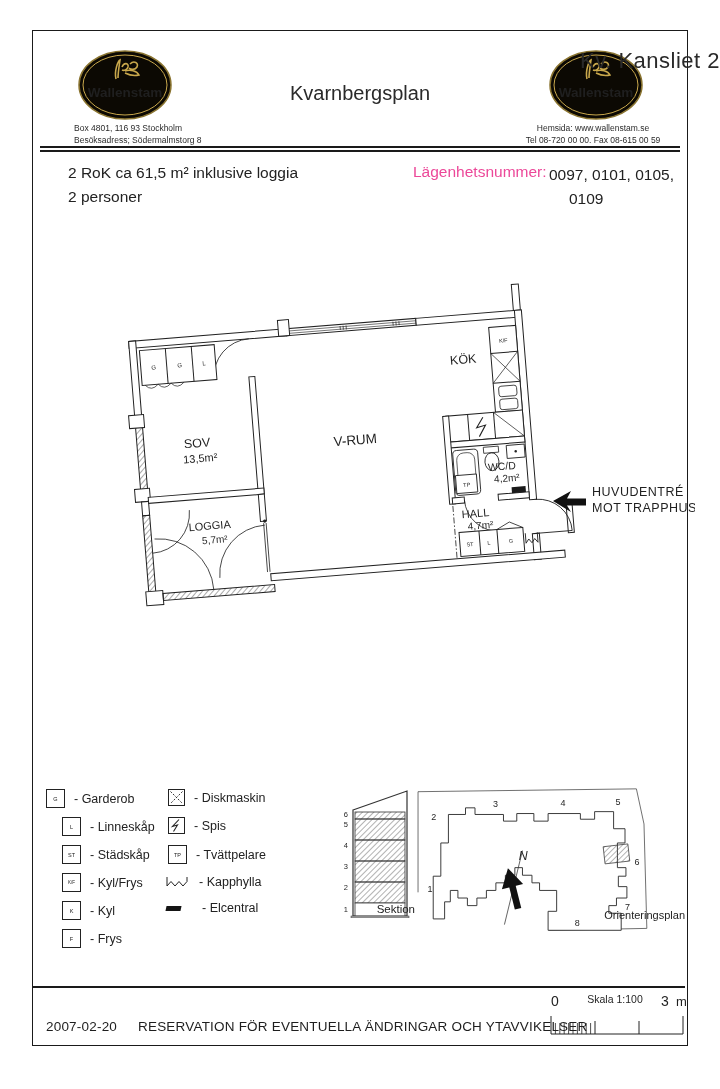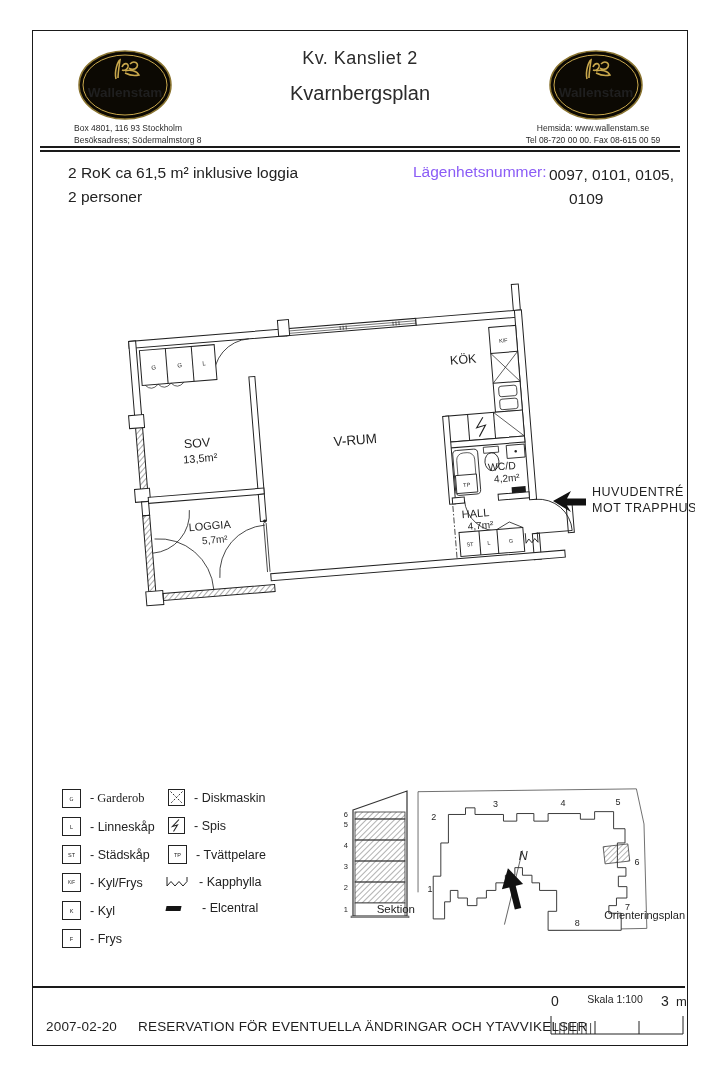--- a/index.html
+++ b/index.html
@@ -1,27 +1,27 @@
 <!DOCTYPE html>
 <html><head>
 <meta charset="utf-8">
 <style>
   html,body{margin:0;padding:0;background:#ededed;}
   body{font-family:"Liberation Sans",sans-serif;}
   #page{position:relative;width:720px;height:1089px;background:#ffffff;color:#1c1c1c;overflow:hidden;margin:0 auto;}
   .abs{position:absolute;}
   #border-frame{left:32px;top:30px;width:654px;height:1014px;border:1.6px solid #1a1a1a;}
-  .title{left:0;top:48px;width:720px;text-align:center;font-size:18px;letter-spacing:.5px;color:#2a2a2a;}
+  .title{left:0;top:48px;width:720px;text-align:right;font-size:22px;letter-spacing:.5px;color:#2a2a2a;}
   .subtitle{left:0;top:82px;width:720px;text-align:center;font-size:20px;color:#2a2a2a;}
   .contact{font-size:8.5px;line-height:1.45;color:#2b2b2b;}
   #contact-left{left:74px;top:122px;width:200px;text-align:left;}
   #contact-right{left:500px;top:122px;width:186px;text-align:center;}
   .dblline{left:40px;width:640px;height:1.6px;background:#1a1a1a;}
   .info-left{left:68px;top:161px;font-size:15.5px;line-height:1.55;color:#222;}
-  .apt-label{left:413px;top:163px;font-size:15.5px;color:#8b5cf6;}
+  .apt-label{left:413px;top:163px;font-size:15.5px;color:#ec4899;}
   .apt-nums{left:549px;top:163px;width:140px;font-size:15.5px;line-height:1.55;color:#222;}
   .apt-nums .l2{margin-left:20px;}
   .legend-row{position:absolute;display:flex;align-items:center;gap:9px;}
   .sym-box{width:17px;height:17px;border:1px solid #222;display:flex;align-items:center;justify-content:center;
            font-size:5.5px;color:#222;background:#fff;flex:0 0 auto;}
   .legend-label{font-size:12.5px;color:#222;white-space:nowrap;}
   .elc-bar{width:15px;height:5px;background:#151515;transform:skewX(-12deg);}
   .caption{font-size:11.5px;color:#222;text-align:right;}
   .footer-text{font-size:13.5px;color:#1e1e1e;letter-spacing:.2px;}
   svg{display:block;}
@@ -180,21 +180,21 @@
       <text x="356" y="255" text-anchor="middle" font-size="10">4,7m²</text>
       <text x="86" y="234" text-anchor="middle" font-size="11">LOGGIA</text>
       <text x="90" y="248" text-anchor="middle" font-size="10">5,7m²</text>
     </g>
 
     <path d="M503,264 L521,254 L517,261.5 L536,261.5 L536,268.5 L517,268.5 L521,275 Z" fill="#111"></path>
     <text x="542" y="259" font-size="12.5" letter-spacing="0.5">HUVUDENTRÉ</text>
     <text x="542" y="275" font-size="12.5" letter-spacing="0.5">MOT TRAPPHUS</text>
   </svg>
 
-  <div class="legend-row" style="left:62px;top:789px;font-family:Liberation Serif, serif;">
+  <div class="legend-row" style="left:46px;top:789px;">
     <span class="sym-box">G</span>
     <span class="legend-label">- Garderob</span>
   </div>
   <div class="legend-row" style="left:62px;top:817px;">
     <span class="sym-box">L</span>
     <span class="legend-label">- Linneskåp</span>
   </div>
   <div class="legend-row" style="left:62px;top:845px;">
     <span class="sym-box">ST</span>
     <span class="legend-label">- Städskåp</span>

